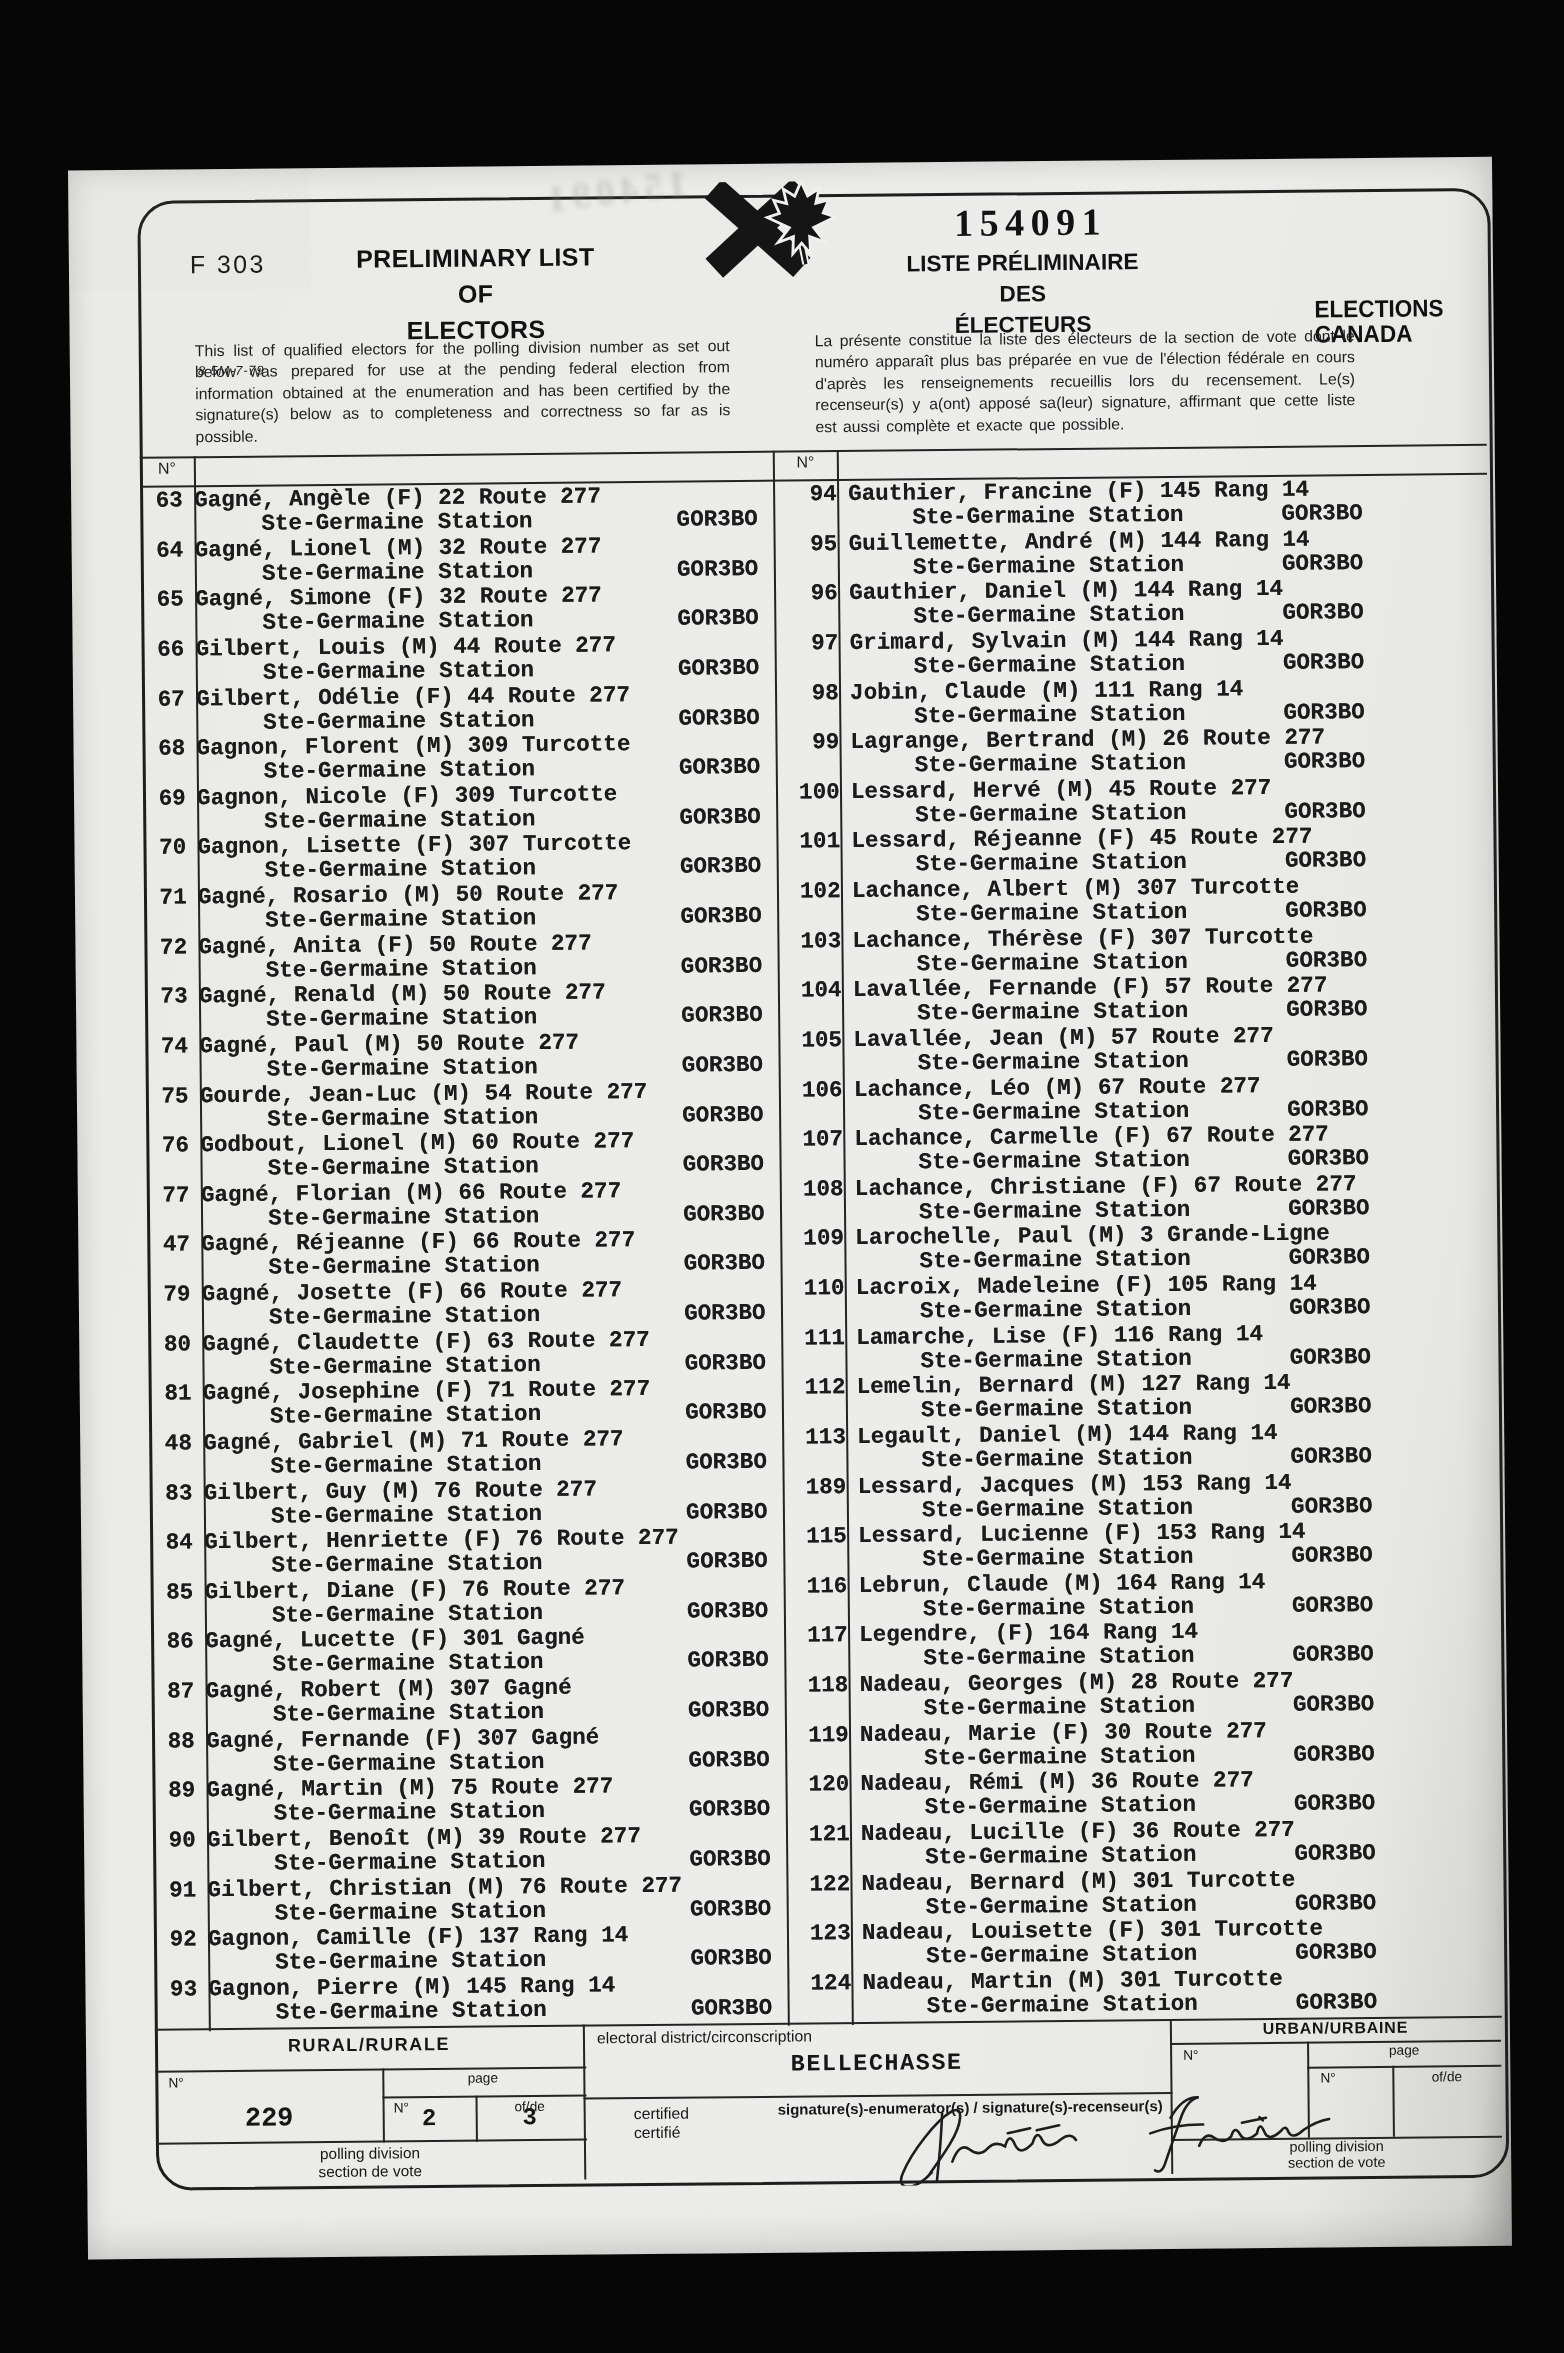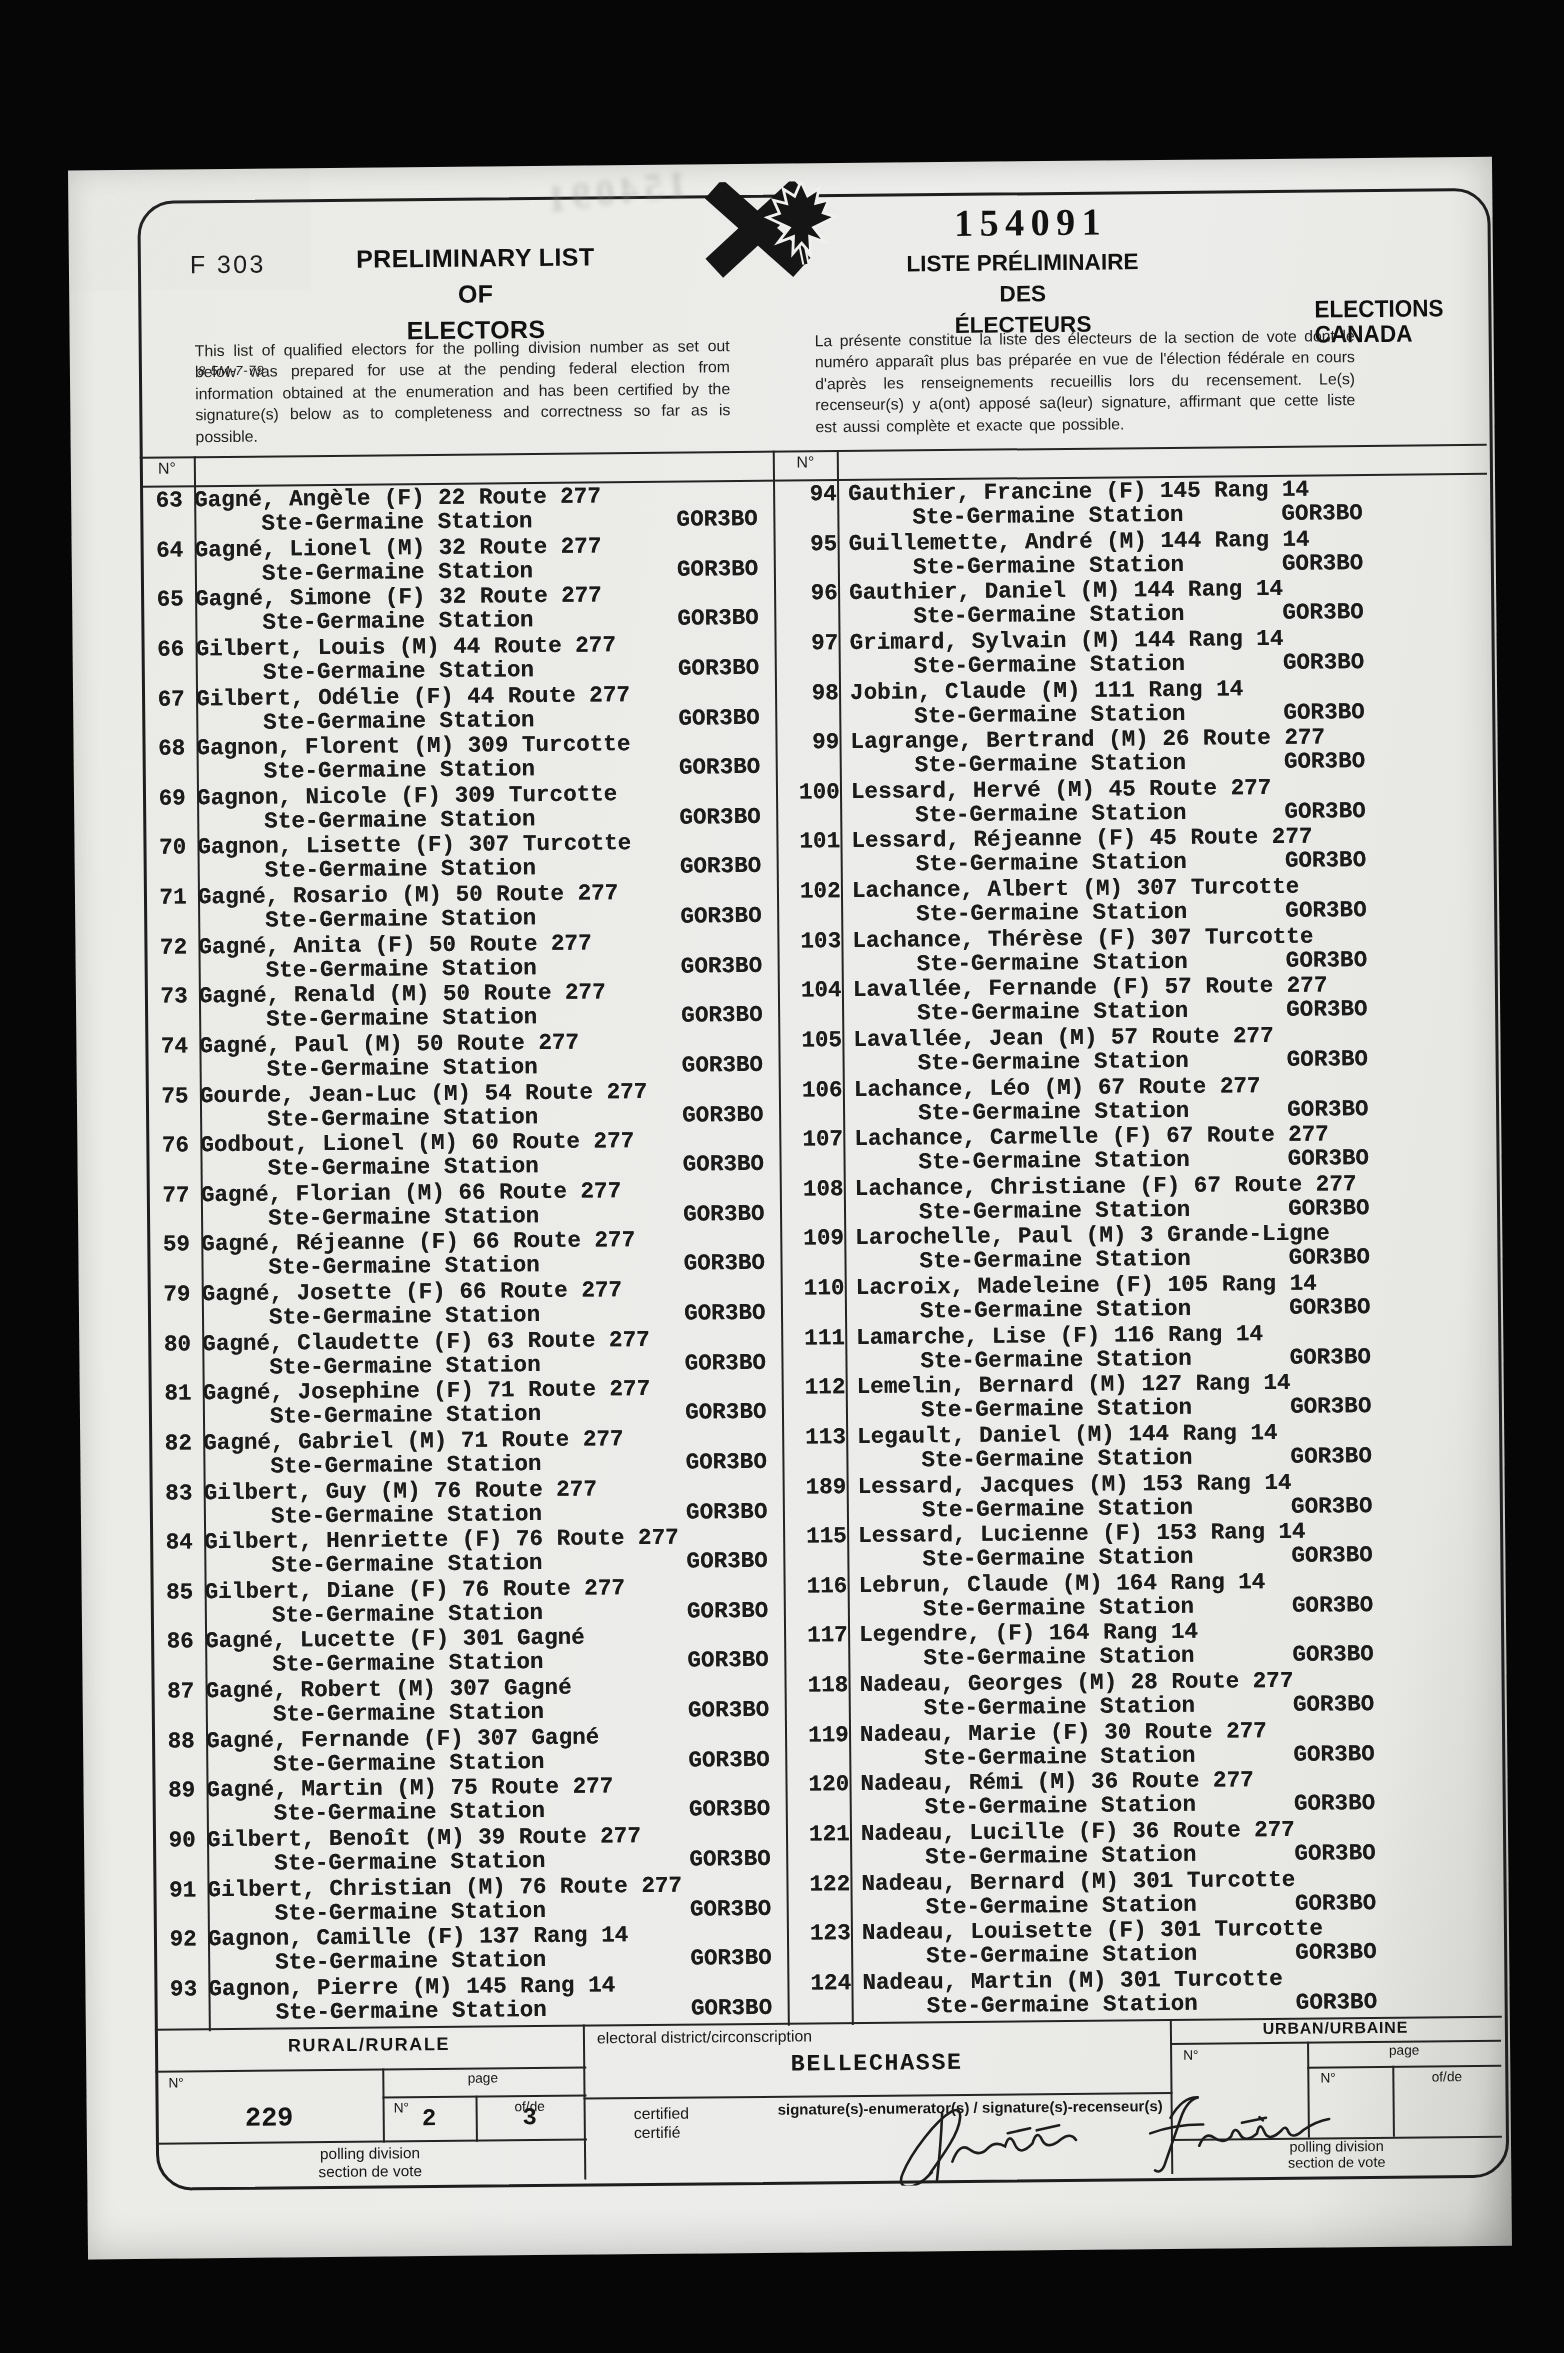--- a/index.html
+++ b/index.html
@@ -289,21 +289,21 @@
       <span class="num">77</span>
       <span class="nm">Gagné, Florian (M) 66 Route 277</span>
     </div>
     <div class="l2">
       <span class="city">Ste-Germaine Station</span>
       <span class="postal">GOR3BO</span>
     </div>
   </div>
       <div class="entry">
     <div class="l1">
-      <span class="num">59</span>
+      <span class="num">47</span>
       <span class="nm">Gagné, Réjeanne (F) 66 Route 277</span>
     </div>
     <div class="l2">
       <span class="city">Ste-Germaine Station</span>
       <span class="postal">GOR3BO</span>
     </div>
   </div>
       <div class="entry">
     <div class="l1">
       <span class="num">79</span>
@@ -329,21 +329,21 @@
       <span class="num">81</span>
       <span class="nm">Gagné, Josephine (F) 71 Route 277</span>
     </div>
     <div class="l2">
       <span class="city">Ste-Germaine Station</span>
       <span class="postal">GOR3BO</span>
     </div>
   </div>
       <div class="entry">
     <div class="l1">
-      <span class="num">82</span>
+      <span class="num">48</span>
       <span class="nm">Gagné, Gabriel (M) 71 Route 277</span>
     </div>
     <div class="l2">
       <span class="city">Ste-Germaine Station</span>
       <span class="postal">GOR3BO</span>
     </div>
   </div>
       <div class="entry">
     <div class="l1">
       <span class="num">83</span>

